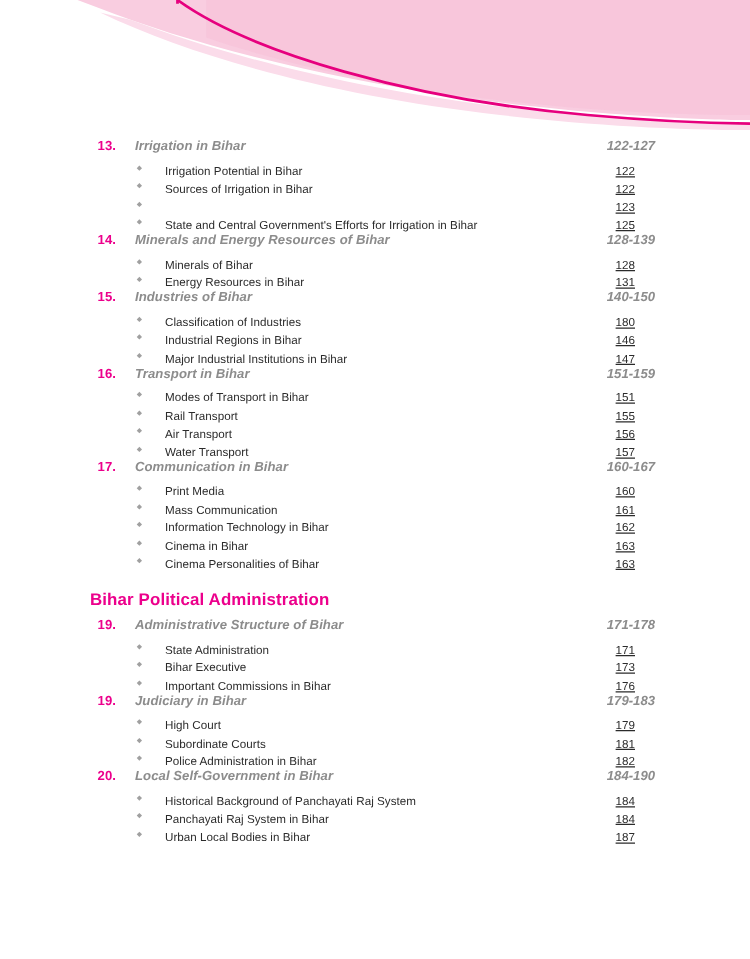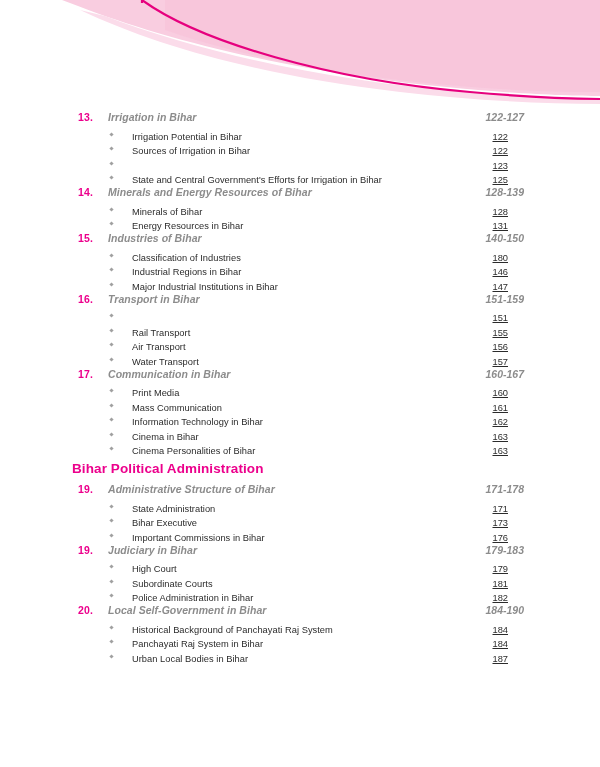--- a/index.html
+++ b/index.html
@@ -109,21 +109,21 @@
     text-align: right;
     text-decoration: underline;
   }
 
   .section-header {
     padding: 0 0 0 72px;
     font-size: 13.5px;
     font-weight: bold;
     color: #ec008c;
     letter-spacing: 0.1px;
-    margin-top: 5px;
+    margin-top: 16px;
     margin-bottom: 7px;
     white-space: nowrap;
   }
 </style>
 </head>
 <body>
 
 <div class="header-deco">
   <svg width="600" height="110" viewBox="0 0 600 110" xmlns="http://www.w3.org/2000/svg">
     <defs>
@@ -225,20 +225,21 @@
     </div>
     <div class="chapter-row">
       <span class="chapter-num">16.</span>
       <span class="chapter-title">Transport in Bihar</span>
       <span class="chapter-pages">151-159</span>
     </div>
     <div class="sub-row">
       <span class="sub-bullet">
         <i></i>
       </span>
+      <span class="sub-title">Modes of Transport in Bihar</span>
       <span class="sub-pages">151</span>
     </div>
     <div class="sub-row">
       <span class="sub-bullet">
         <i></i>
       </span>
       <span class="sub-title">Rail Transport</span>
       <span class="sub-pages">155</span>
     </div>
     <div class="sub-row">

